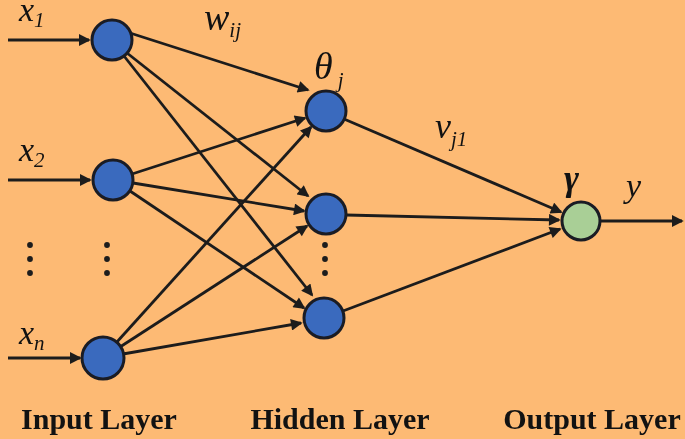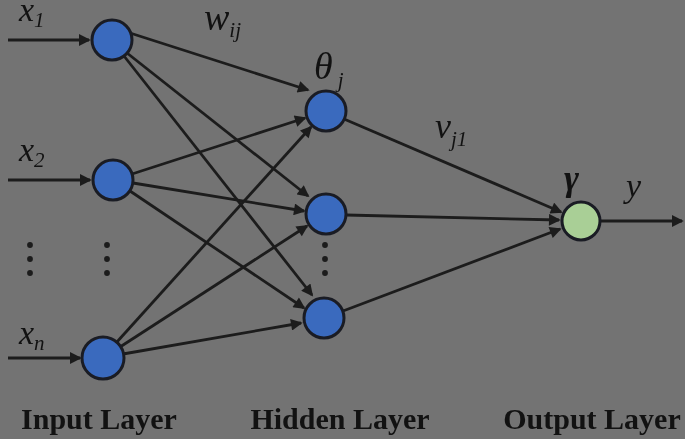--- a/index.html
+++ b/index.html
@@ -1,20 +1,20 @@
 <!DOCTYPE html>
 <html><head>
 <meta charset="utf-8">
 <style>
   html, body { margin: 0; padding: 0; background: #ffffff; }
   .stage {
     position: relative;
     width: 685px;
     height: 439px;
-    background: #737373;
+    background: #fdba74;
     overflow: hidden;
     font-family: "Liberation Serif", "DejaVu Serif", serif;
   }
   svg { display: block; }
   .edge {
     fill: none;
     stroke-width: 2.8;
     stroke-linecap: butt;
   }
   .node { stroke-width: 3; }

